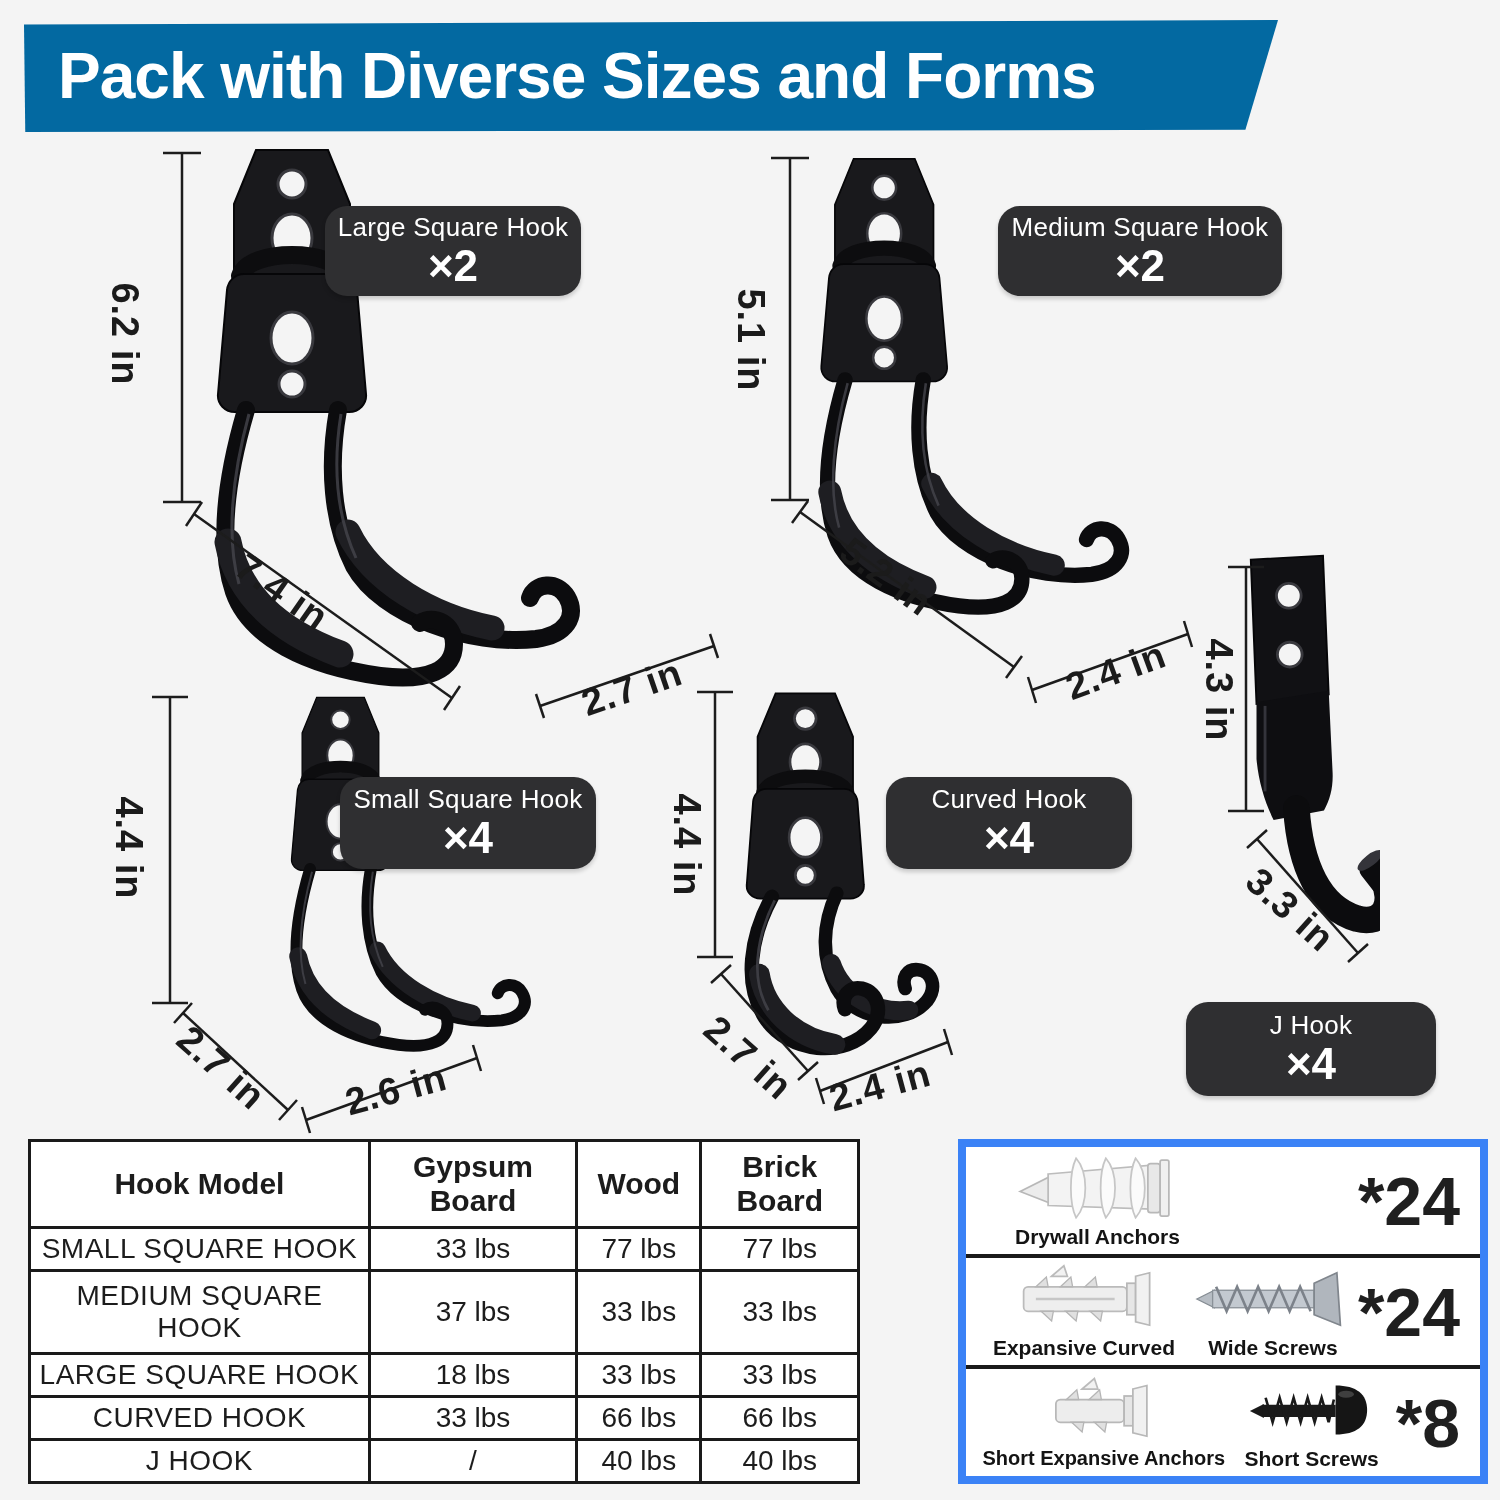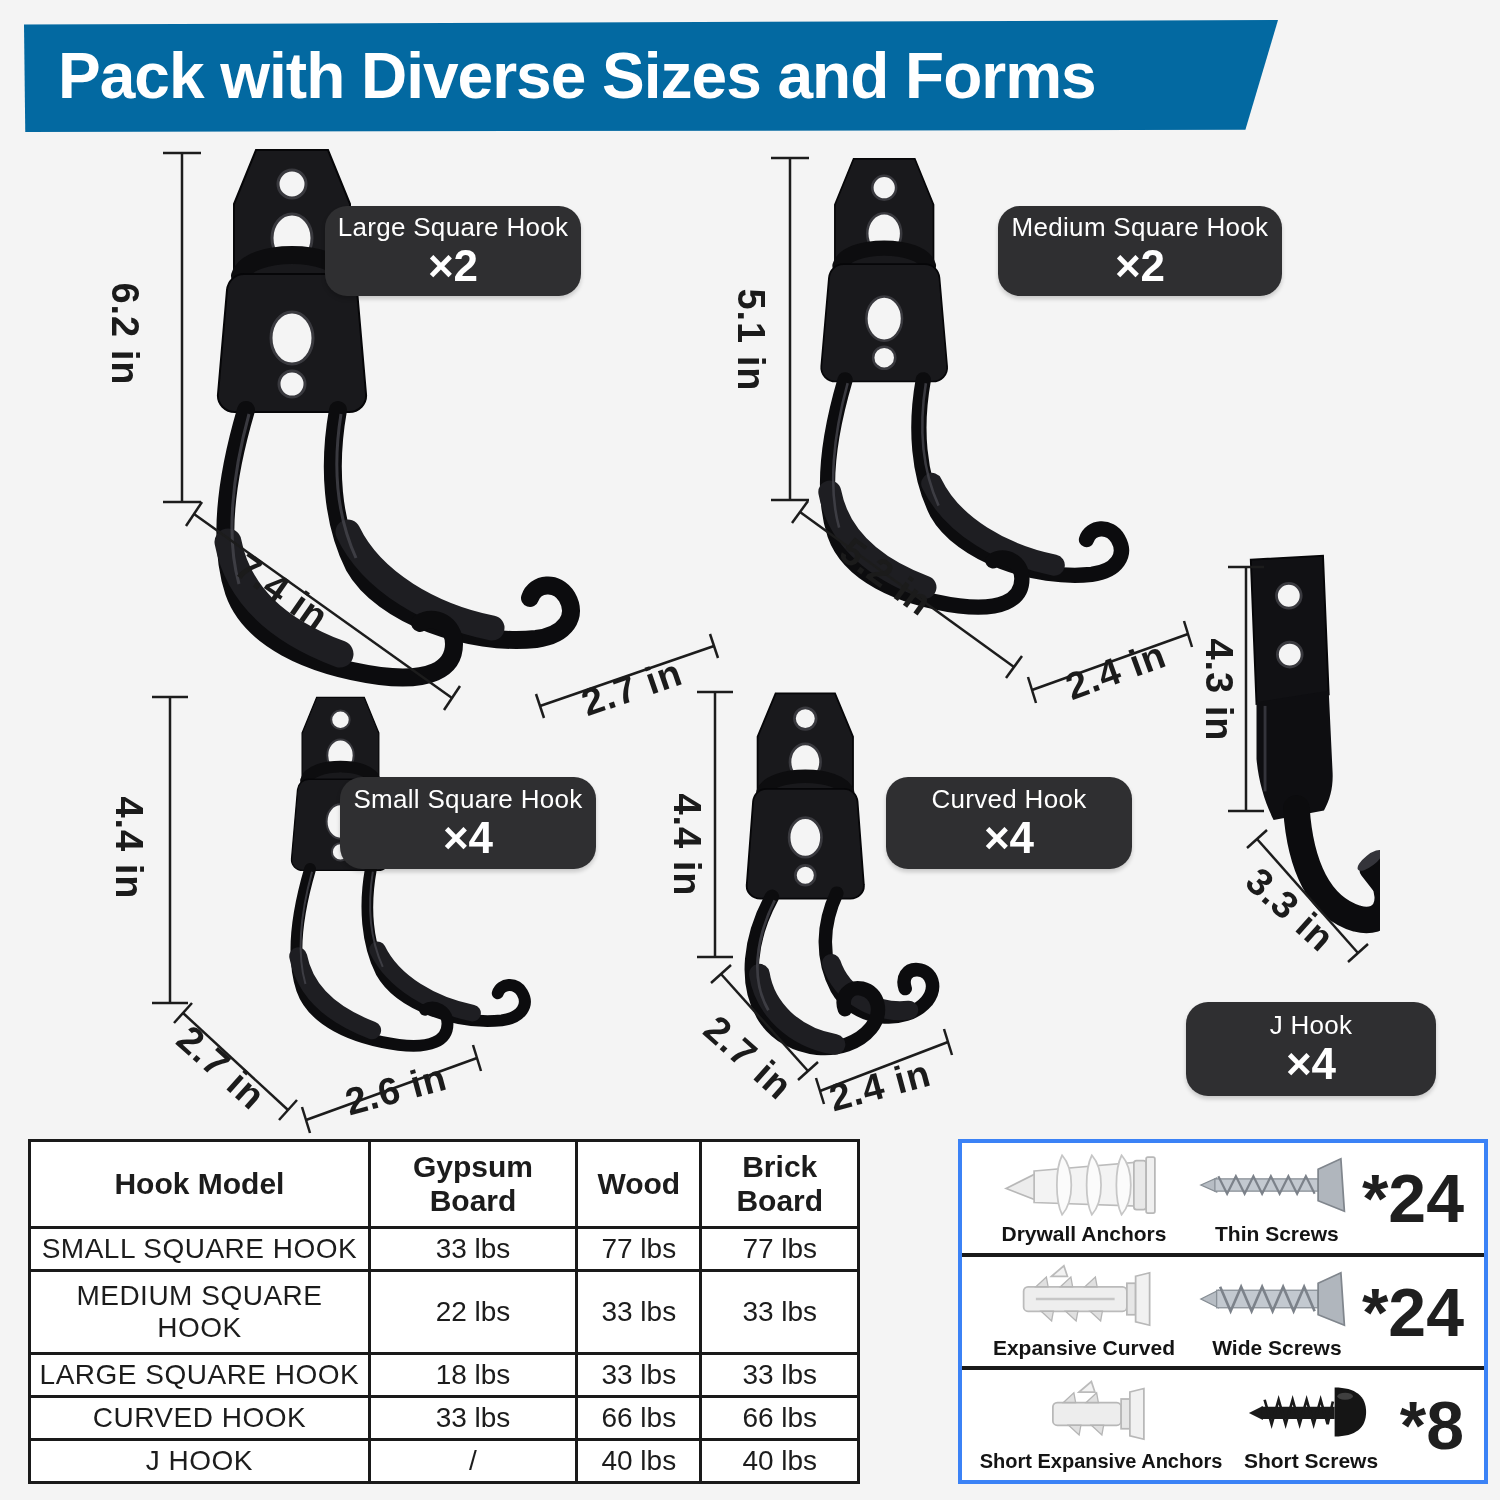--- a/index.html
+++ b/index.html
@@ -38,21 +38,21 @@
   }
   .spec th,.spec td{
     border:3px solid #1a1a1a;text-align:center;vertical-align:middle;
     font-size:28px;color:#1c1c1c;padding:0;
   }
   .spec th{font-size:30px;font-weight:bold;}
   .spec td.model{letter-spacing:.5px;}
   
   .hw{
     position:absolute;left:958px;top:1139px;width:530px;height:345px;
-    background:#ffffff;border:4px solid #3b82f6;box-sizing:border-box;
+    background:#ffffff;border:8px solid #3b82f6;box-sizing:border-box;
     display:flex;flex-direction:column;
   }
   .hw-row{
     flex:1;display:flex;align-items:center;border-bottom:4px solid #1a1a1a;
     padding:0 12px 0 14px;box-sizing:border-box;
   }
   .hw-row:last-child{border-bottom:none;justify-content:flex-end;}
   .hw-item{display:flex;flex-direction:column;align-items:center;}
   .hw-item .cap{font-size:21px;font-weight:bold;color:#141414;margin-top:2px;white-space:nowrap;}
   .hw-count{margin-left:auto;font-size:68px;font-weight:bold;color:#1f1f1f;padding-right:8px;white-space:nowrap;}
@@ -233,21 +233,21 @@
       <th>Brick Board</th>
     </tr>
     <tr>
       <td class="model">SMALL SQUARE HOOK</td>
       <td>33 lbs</td>
       <td>77 lbs</td>
       <td>77 lbs</td>
     </tr>
     <tr>
       <td class="model">MEDIUM SQUARE HOOK</td>
-      <td>22 lbs</td>
+      <td>37 lbs</td>
       <td>33 lbs</td>
       <td>33 lbs</td>
     </tr>
     <tr>
       <td class="model">LARGE SQUARE HOOK</td>
       <td>18 lbs</td>
       <td>33 lbs</td>
       <td>33 lbs</td>
     </tr>
     <tr>
@@ -272,29 +272,20 @@
         <svg width="190" height="70" viewBox="0 0 190 80">
           <polygon points="6,44 42,26 42,58" fill="#ececec" stroke="#b8b8b8" stroke-width="2"></polygon>
           <polygon points="38,24 156,14 156,64 38,60" fill="#f3f3f3" stroke="#bcbcbc" stroke-width="2"></polygon>
           <path d="M70,6 C84,22 84,58 70,74 C62,58 62,22 70,6 Z" fill="#fbfbfb" stroke="#c6c6c6" stroke-width="2"></path>
           <path d="M104,6 C118,22 118,58 104,74 C96,58 96,22 104,6 Z" fill="#fbfbfb" stroke="#c6c6c6" stroke-width="2"></path>
           <path d="M138,6 C152,22 152,58 138,74 C130,58 130,22 138,6 Z" fill="#fbfbfb" stroke="#c6c6c6" stroke-width="2"></path>
           <rect x="152" y="12" width="14" height="56" rx="3" fill="#e8e8e8" stroke="#b8b8b8" stroke-width="2"></rect>
           <rect x="166" y="8" width="10" height="64" rx="2" fill="#f0f0f0" stroke="#b8b8b8" stroke-width="2"></rect>
         </svg>
         <div class="cap">Drywall Anchors</div>
-      </div>
-      <div class="hw-item" style="width:180px">
-        <svg width="170" height="70" viewBox="0 0 190 80">
-          <polygon points="8,40 26,32 26,48" fill="#b7bdc4" stroke="#858c93" stroke-width="1.5"></polygon>
-          <rect x="24" y="33" width="118" height="14" fill="#c3c9d0" stroke="#8a9198" stroke-width="1.5"></rect>
-          <path d="M28,30 L38,50 L48,30 L58,50 L68,30 L78,50 L88,30 L98,50 L108,30 L118,50 L128,30 L138,50" fill="none" stroke="#7c828a" stroke-width="2.5"></path>
-          <polygon points="142,22 168,10 172,70 142,58" fill="#b0b6bd" stroke="#80868d" stroke-width="2"></polygon>
-        </svg>
-        <div class="cap">Thin Screws</div>
       </div>
       <div class="hw-count">*24</div>
     </div>
 
     <div class="hw-row">
       <div class="hw-item" style="width:235px">
         <svg width="190" height="70" viewBox="0 0 190 80">
           <polygon points="58,14 72,2 76,14" fill="#f2f2f2" stroke="#bbbbbb" stroke-width="2"></polygon>
           <rect x="26" y="26" width="118" height="28" rx="5" fill="#eeeeee" stroke="#bbbbbb" stroke-width="2"></rect>
           <polygon points="40,26 52,15 54,26" fill="#e0e0e0" stroke="#b5b5b5" stroke-width="1.5"></polygon>

